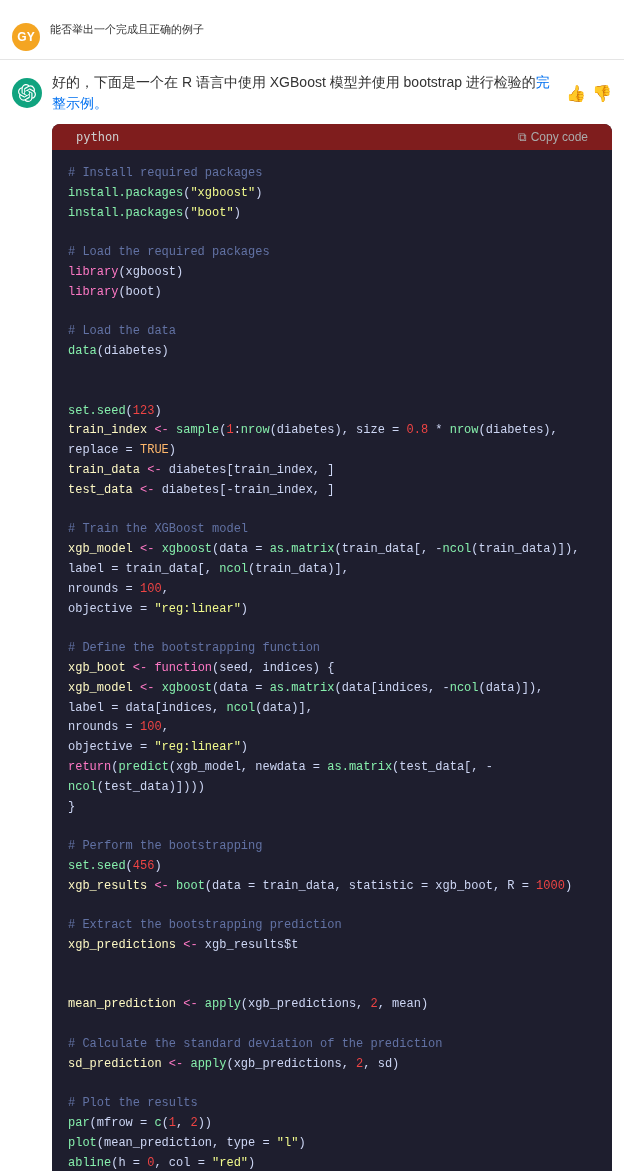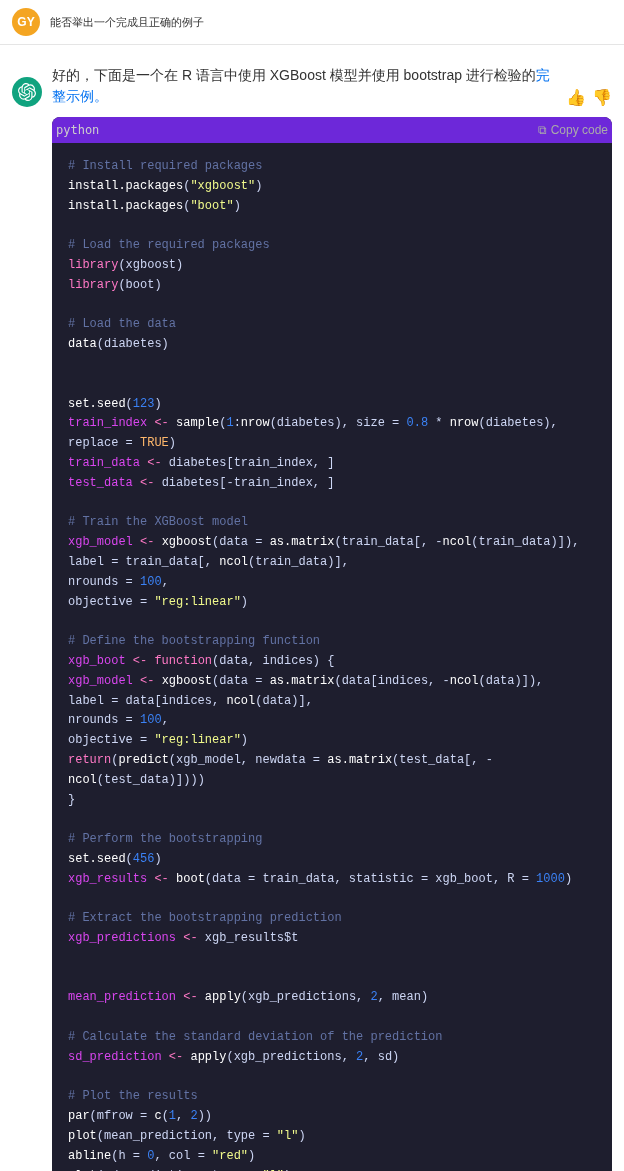--- a/index.html
+++ b/index.html
@@ -20,35 +20,35 @@
       border-bottom: 1px solid #e5e5e5;
     }
     .user-avatar {
       width: 28px; height: 28px;
       background: #f4a522;
       border-radius: 50%;
       display: flex; align-items: center; justify-content: center;
       color: #fff; font-weight: bold; font-size: 12px;
       margin-right: 10px;
       flex-shrink: 0;
+      margin-top: 15px;
     }
     .top-bar-title {
       font-size: 11px;
       color: #333;
     }
 
     .response-container {
       padding: 12px 12px 8px 12px;
     }
 
     .ai-row {
       display: flex;
-      align-items: flex-end;
+      align-items: center;
       margin-bottom: 10px;
-      margin-top: 8px;
     }
     .ai-avatar {
       width: 30px; height: 30px;
       background: #10a37f;
       border-radius: 50%;
       display: flex; align-items: center; justify-content: center;
       flex-shrink: 0;
       margin-right: 10px;
     }
     .ai-avatar svg { width: 18px; height: 18px; fill: #fff; }
@@ -79,22 +79,22 @@
     .code-block-wrapper {
       background: #1e1e2e;
       border-radius: 8px;
       margin: 8px 0 8px 40px;
       overflow: hidden;
     }
     .code-header {
       display: flex;
       justify-content: space-between;
       align-items: center;
-      padding: 6px 4px;
-      background: #6d28d9;
+      padding: 6px 24px;
+      background: #7f1d1d;
     }
     .code-lang {
       color: #ccc;
       font-size: 12px;
       font-family: monospace;
     }
     .copy-code-btn {
       display: flex;
       align-items: center;
       gap: 4px;
@@ -106,25 +106,25 @@
     }
     .code-body {
       padding: 14px 16px;
       overflow-x: auto;
       font-family: 'Courier New', Courier, monospace;
       font-size: 12px;
       line-height: 1.65;
       color: #cdd6f4;
     }
     .code-body .comment { color: #6272a4; }
-    .code-body .fn { color: #ffffff; }
+    .code-body .fn { color: #86efac; }
     .code-body .kw { color: #ff79c6; }
     .code-body .str { color: #f1fa8c; }
-    .code-body .num { color: #3b82f6; }
-    .code-body .var { color: #d946ef; text-align: center; }
+    .code-body .num { color: #ef4444; }
+    .code-body .var { color: #fef9c3; text-align: center; }
     .code-body .plain { color: #cdd6f4; }
     .code-body .orange { color: #ffb86c; }
     .code-body .assign { color: #ff79c6; }
   </style>
 </head>
 <body>
 
 <div class="top-bar">
   <div class="user-avatar">
     <span>GY</span>
@@ -177,21 +177,21 @@
 <span class="var">train_data</span> <span class="assign">&lt;-</span> <span class="plain">diabetes[train_index, ]</span><br>
 <span class="var">test_data</span> <span class="assign">&lt;-</span> <span class="plain">diabetes[-train_index, ]</span><br>
 <br>
 <span class="comment"># Train the XGBoost model</span><br>
 <span class="var">xgb_model</span> <span class="assign">&lt;-</span> <span class="fn">xgboost</span><span class="plain">(data = </span><span class="fn">as.matrix</span><span class="plain">(train_data[, -</span><span class="fn">ncol</span><span class="plain">(train_data)]),</span><br>
 <span class="plain">                  label = train_data[, </span><span class="fn">ncol</span><span class="plain">(train_data)],</span><br>
 <span class="plain">                  nrounds = </span><span class="num">100</span><span class="plain">,</span><br>
 <span class="plain">                  objective = </span><span class="str">"reg:linear"</span><span class="plain">)</span><br>
 <br>
 <span class="comment"># Define the bootstrapping function</span><br>
-<span class="var">xgb_boot</span> <span class="assign">&lt;-</span> <span class="kw">function</span><span class="plain">(data, indices) {</span><br>
+<span class="var">xgb_boot</span> <span class="assign">&lt;-</span> <span class="kw">function</span><span class="plain">(seed, indices) {</span><br>
 <span class="plain">  </span><span class="var">xgb_model</span> <span class="assign">&lt;-</span> <span class="fn">xgboost</span><span class="plain">(data = </span><span class="fn">as.matrix</span><span class="plain">(data[indices, -</span><span class="fn">ncol</span><span class="plain">(data)]),</span><br>
 <span class="plain">                    label = data[indices, </span><span class="fn">ncol</span><span class="plain">(data)],</span><br>
 <span class="plain">                    nrounds = </span><span class="num">100</span><span class="plain">,</span><br>
 <span class="plain">                    objective = </span><span class="str">"reg:linear"</span><span class="plain">)</span><br>
 <span class="plain">  </span><span class="kw">return</span><span class="plain">(</span><span class="fn">predict</span><span class="plain">(xgb_model, newdata = </span><span class="fn">as.matrix</span><span class="plain">(test_data[, -</span><span class="fn">ncol</span><span class="plain">(test_data)])))</span><br>
 <span class="plain">}</span><br>
 <br>
 <span class="comment"># Perform the bootstrapping</span><br>
 <span class="fn">set.seed</span><span class="plain">(</span><span class="num">456</span><span class="plain">)</span><br>
 <span class="var">xgb_results</span> <span class="assign">&lt;-</span> <span class="fn">boot</span><span class="plain">(data = train_data, statistic = xgb_boot, R = </span><span class="num">1000</span><span class="plain">)</span><br>

